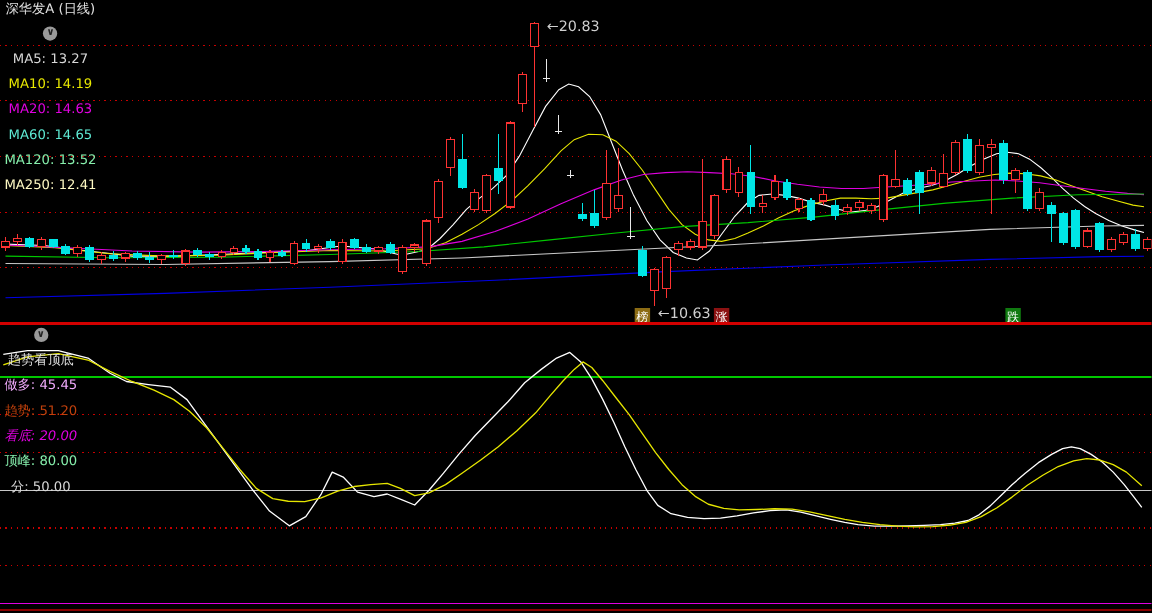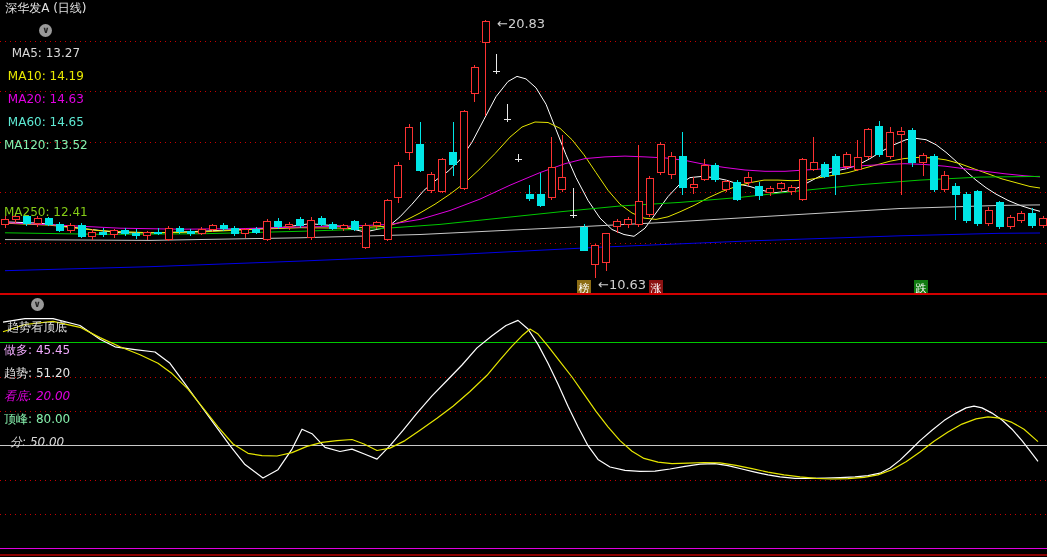--- a/index.html
+++ b/index.html
@@ -356,27 +356,27 @@
   <div class="hdr hdr-main">
     <span class="t">深华发A (日线)</span>
     <span class="icon-circle">
         <span>∨</span>
       </span>
     <span class="f" style="color: rgb(216, 216, 216);"><span>MA5:</span> <span>13.27</span></span>
     <span class="f" style="color: rgb(232, 232, 0);"><span>MA10:</span> <span>14.19</span></span>
     <span class="f" style="color: rgb(224, 0, 224);"><span>MA20:</span> <span>14.63</span></span>
     <span class="f" style="color: #5eead4;"><span>MA60:</span> <span>14.65</span></span>
     <span class="f" style="color: #86efac;"><span>MA120:</span> <span>13.52</span></span>
-    <span class="f" style="color: #84cc16; margin-top: 44px;"><span>MA250:</span> <span>12.41</span></span>
+    <span class="f" style="color: #fef9c3;"><span>MA250:</span> <span>12.41</span></span>
   </div>
 
   <div class="hdr hdr-sub">
     <span class="icon-circle">
         <span>∨</span>
       </span>
     <span class="t">趋势看顶底</span>
     <span class="f" style="color: #f0abfc;"><span>做多:</span> <span>45.45</span></span>
-    <span class="f" style="color: #e5e5e5;"><span>趋势:</span> <span>51.20</span></span>
+    <span class="f" style="color: #c2410c;"><span>趋势:</span> <span>51.20</span></span>
     <span class="f" style="color: rgb(224, 0, 224); font-style: italic;"><span>看底:</span> <span>20.00</span></span>
     <span class="f" style="color: #86efac;"><span>顶峰:</span> <span>80.00</span></span>
-    <span class="f" style="color: rgb(216, 216, 216); font-style: italic;"><span>分:</span> <span>50.00</span></span>
+    <span class="f" style="color: rgb(216, 216, 216);"><span>分:</span> <span>50.00</span></span>
   </div>
 </div>
 
 </body></html>

